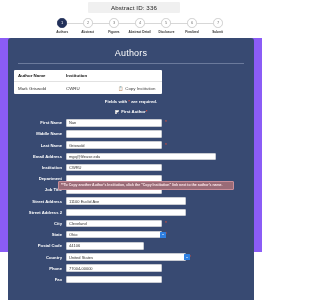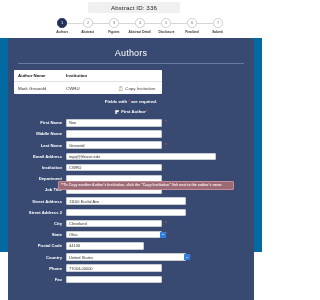--- a/index.html
+++ b/index.html
@@ -3,21 +3,21 @@
 <meta charset="utf-8">
 <style>
   * { box-sizing: border-box; }
   html, body {
     margin: 0; padding: 0;
     width: 262px; height: 300px;
     overflow: hidden;
     background: #ffffff;
     font-family: "Liberation Sans", sans-serif;
   }
-  #root { width: 262px; height: 252px; position: relative; background:#0369a1; }
+  #root { width: 262px; height: 252px; position: relative; background:#8b5cf6; }
 
   
   .topbar {
     height: 38px;
     background: #ffffff;
     position: relative;
   }
   .abstract-pill {
     position: absolute;
     left: 88px; top: 2px;

